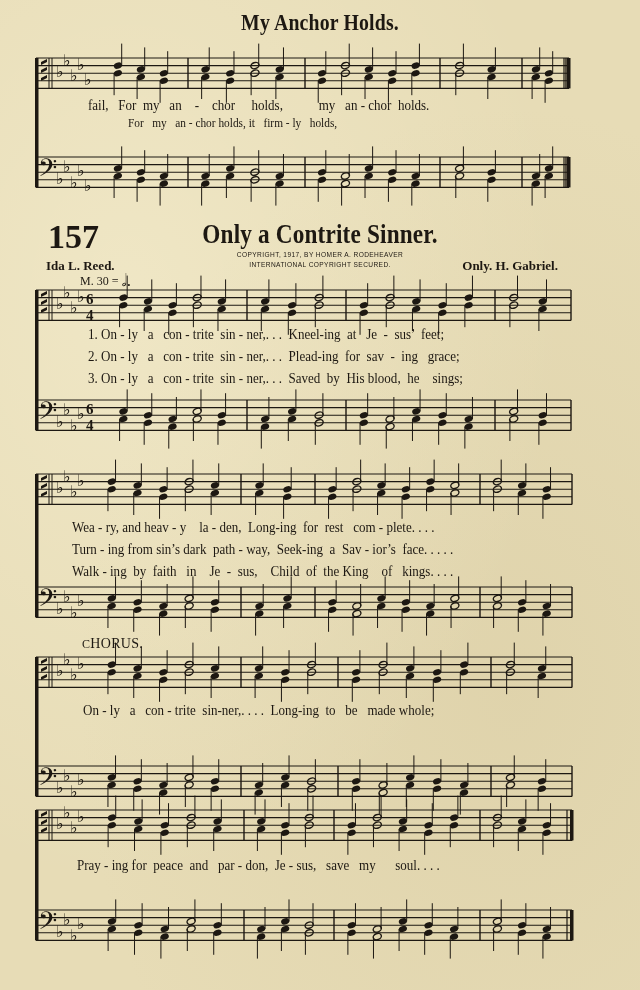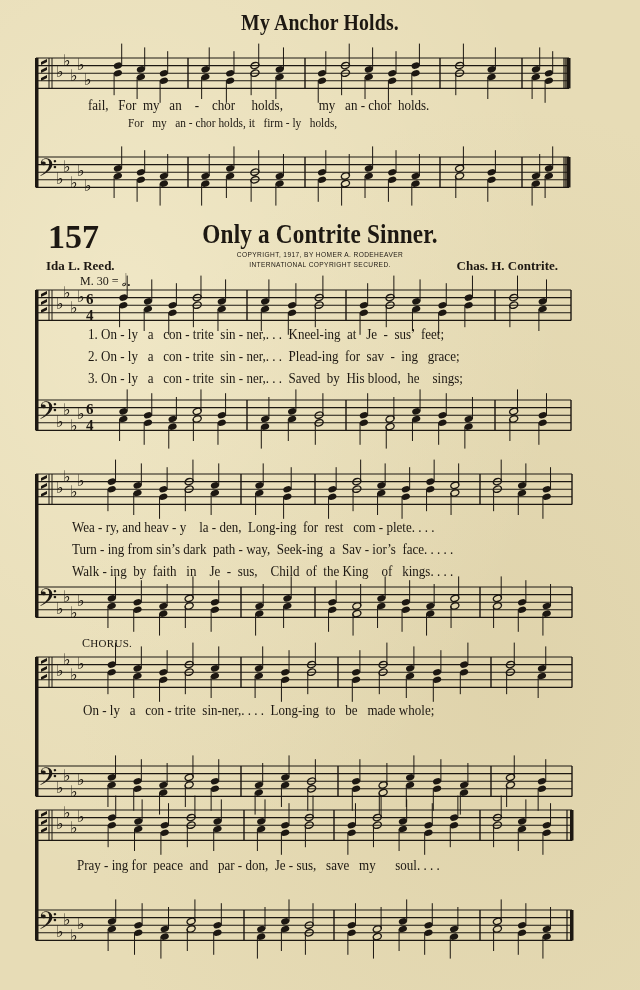--- a/index.html
+++ b/index.html
@@ -28,21 +28,21 @@
     line-height: 10px;
   }
   #copy1 { top: 250px; }
   #copy2 { top: 260px; }
   .credit { position: absolute; top: 258px; font-weight: bold; font-size: 13px; }
   #author { left: 46px; }
   #composer { right: 82px; }
   #metronome { position: absolute; left: 80px; top: 270px; font-size: 12px; }
   #metronome .note-glyph { font-size: 17px; position: relative; top: 1px; }
   #chorus-label { position: absolute; left: 82px; top: 636px; font-size: 12px; letter-spacing: 0.3px; }
-  #chorus-label .sc { font-size: 11px; }
+  #chorus-label .sc { font-size: 14px; }
   .lyric {
     position: absolute; font-size: 15.5px; white-space: pre;
     transform: scaleX(0.84); transform-origin: left center;
     line-height: 18px;
   }
   .lyric.small { font-size: 13.5px; }
   svg.staves { position: absolute; left: 0; top: 0; }
 </style>
 </head>
 <body>
@@ -848,21 +848,21 @@
   </svg>
 
 <div class="lyric" id="s1-lyric1" style="left:88px; top:96px;">fail,   For  my   an    -    chor     holds,           my   an - chor  holds.</div>
 <div class="lyric small" id="s1-lyric2" style="left:128px; top:114px;">For   my   an - chor holds, it   firm - ly   holds,</div>
 
 <div id="hymn-num">157</div>
 <div class="song-title" id="title2">Only a Contrite Sinner.</div>
 <div class="copyright" id="copy1">COPYRIGHT, 1917, BY HOMER A. RODEHEAVER</div>
 <div class="copyright" id="copy2">INTERNATIONAL COPYRIGHT SECURED.</div>
 <div class="credit" id="author">Ida L. Reed.</div>
-<div class="credit" id="composer">Chas. H. Contrite.</div>
+<div class="credit" id="composer">Only. H. Gabriel.</div>
 <div id="metronome">
   <span>M. 30 =</span>
   <span class="note-glyph">𝅗𝅥.</span>
 </div>
 
 <div class="lyric" style="left:88px; top:325px;">1. On - ly   a   con - trite  sin - ner,. . .  Kneel-ing  at   Je  -  sus’  feet;</div>
 <div class="lyric" style="left:88px; top:347px;">2. On - ly   a   con - trite  sin - ner,. . .  Plead-ing  for  sav  -  ing   grace;</div>
 <div class="lyric" style="left:88px; top:369px;">3. On - ly   a   con - trite  sin - ner,. . .  Saved  by  His blood,  he    sings;</div>
 
 <div class="lyric" style="left:72px; top:518px;">Wea - ry, and heav - y    la - den,  Long-ing  for  rest   com - plete. . . .</div>

